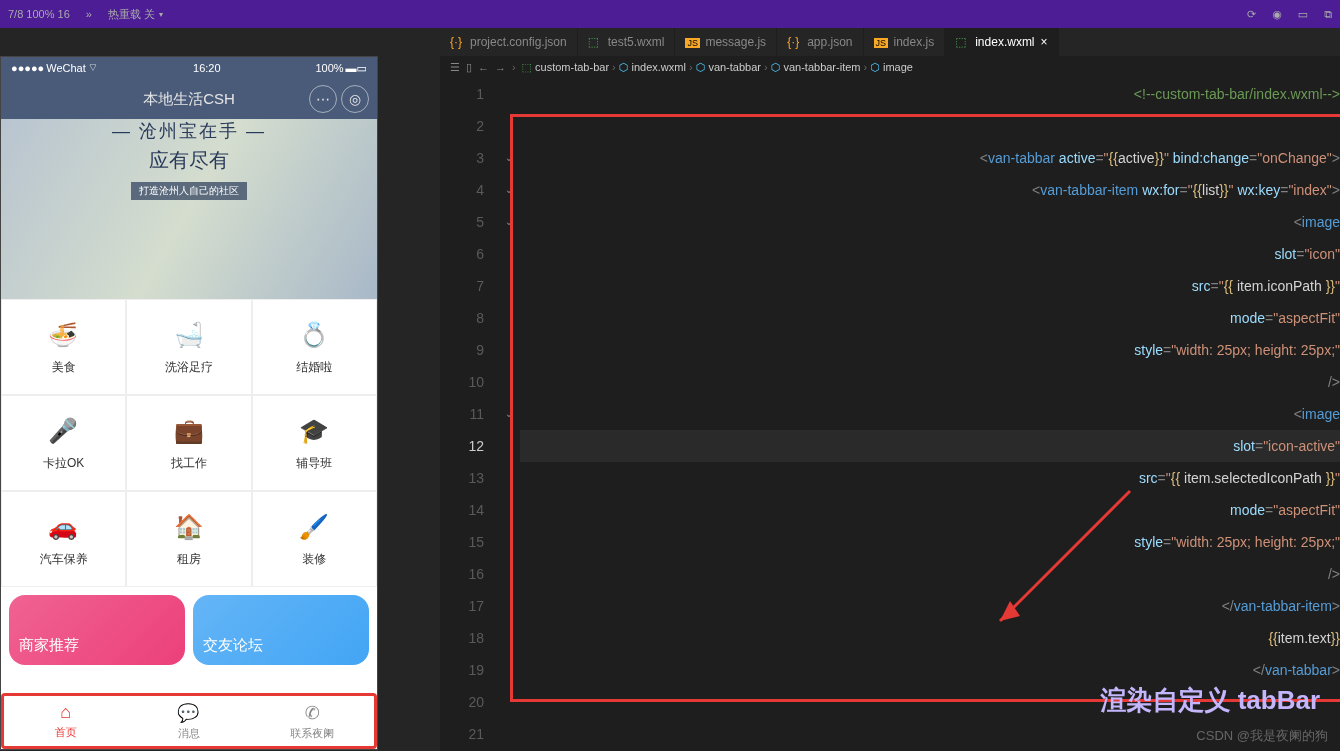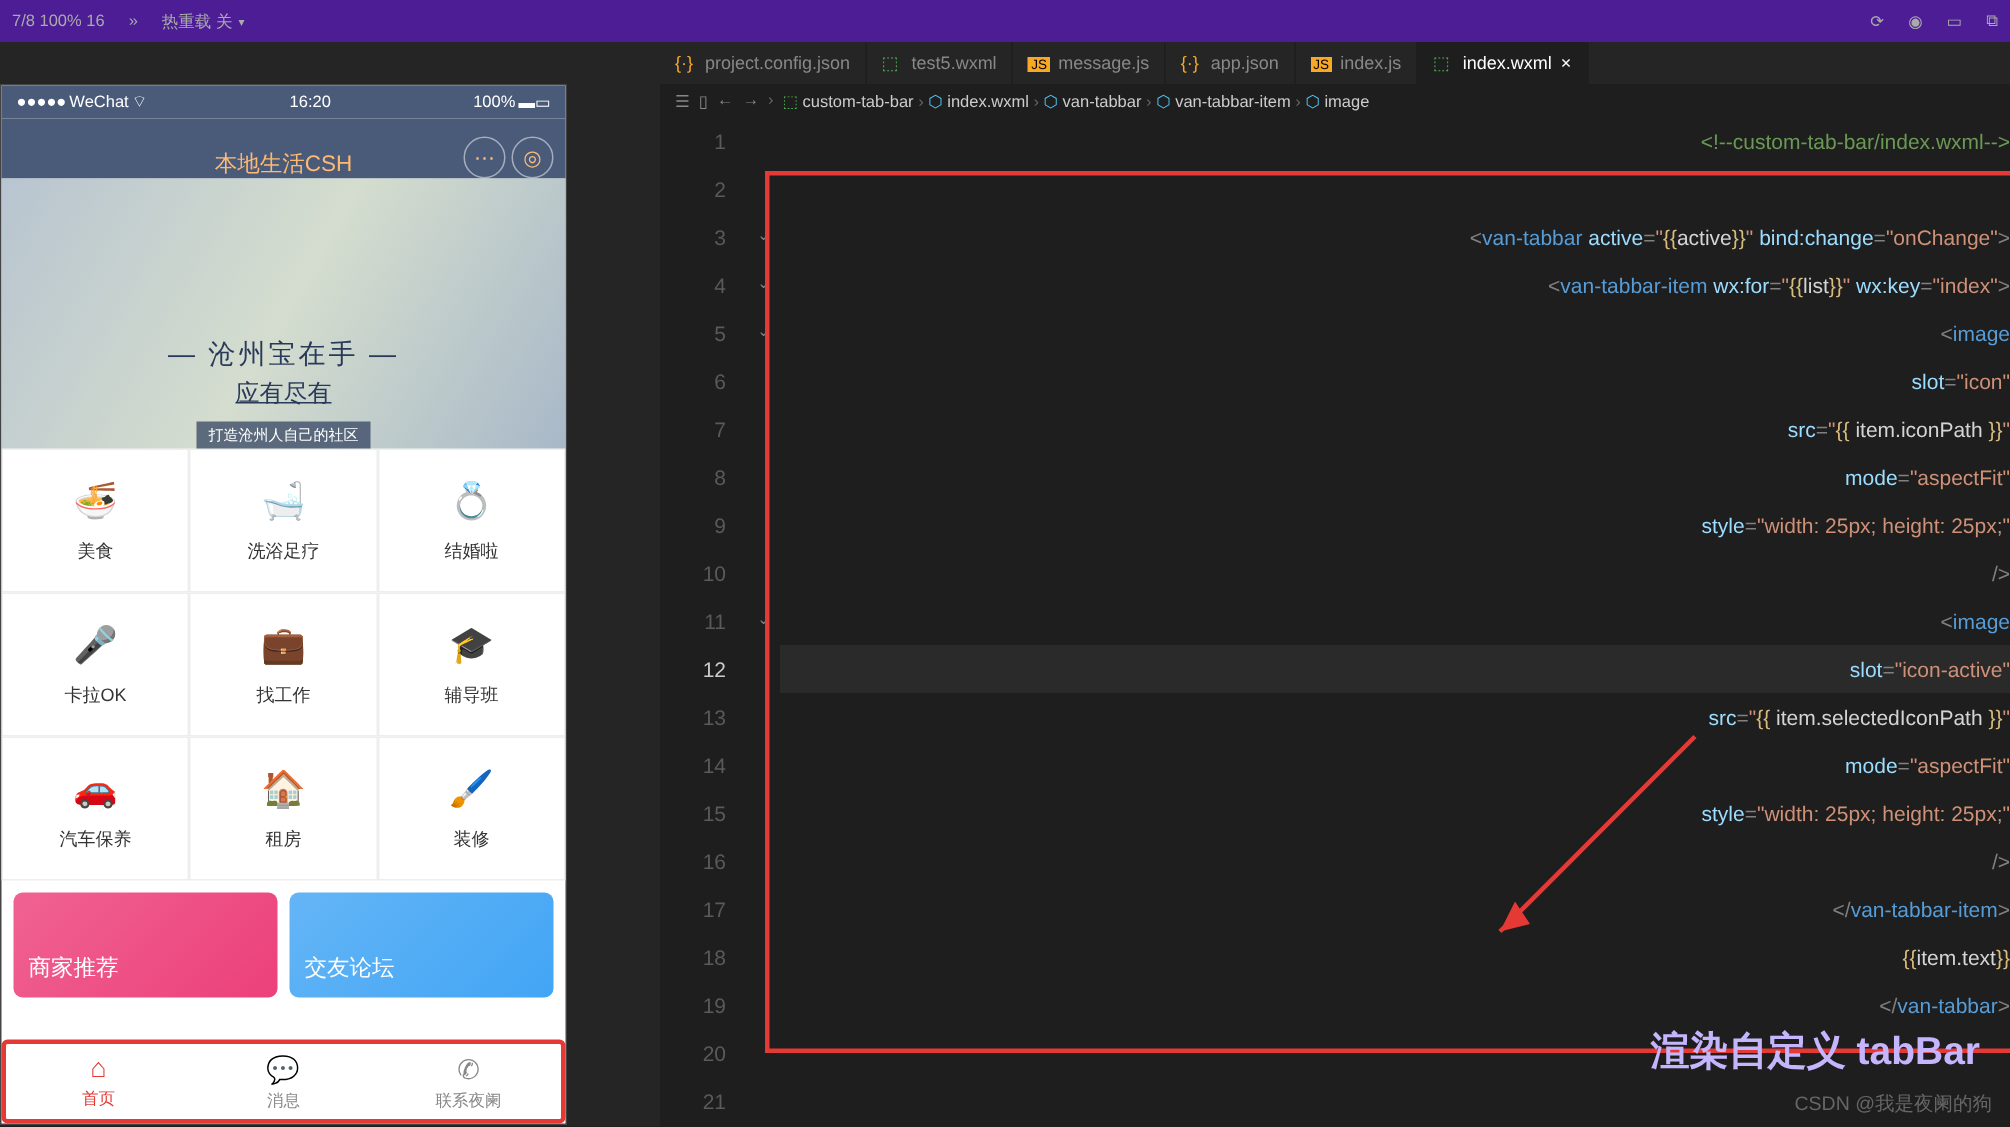--- a/index.html
+++ b/index.html
@@ -6,33 +6,33 @@
 body { background:#1e1e1e; color:#ccc; width:1340px; height:751px; overflow:hidden; position:relative; }
 .topbar { height:28px; background:#4c1d95; display:flex; align-items:center; font-size:11px; color:#aaa; }
 .topbar .seg { padding:0 8px; display:flex; align-items:center; gap:4px; }
 .topbar .spacer { flex:1; }
 .main { display:flex; height:723px; }
 .left { width:440px; background:#252525; position:relative; }
 .phone { position:absolute; left:0; top:28px; width:378px; height:694px; background:#fff; border:1px solid #444; }
 .status { height:22px; background:#4a5b7a; color:#fff; display:flex; align-items:center; font-size:11px; padding:0 10px; }
 .status .s-left,.status .s-right { display:flex; align-items:center; gap:2px; }
 .status .s-mid { flex:1; text-align:center; }
-.navbar { height:40px; background:#4a5b7a; color:#fdba74; display:flex; align-items:flex-end; justify-content:center; font-size:15px; position:relative; }
+.navbar { height:40px; background:#4a5b7a; color:#e5e5e5; display:flex; align-items:center; justify-content:center; font-size:15px; position:relative; }
 .capsulegrp { position:absolute; right:8px; display:flex; gap:4px; }
 .capsule { width:28px; height:28px; border-radius:14px; border:1px solid rgba(255,255,255,.5); display:flex; align-items:center; justify-content:center; font-size:14px; }
-.banner { height:180px; background:linear-gradient(120deg,#b8c4d0 0%,#d4ddce 50%,#a8b8c8 100%); display:flex; flex-direction:column; align-items:center; justify-content:flex-end; color:#2a3a5a; position:relative; }
+.banner { height:180px; background:linear-gradient(120deg,#b8c4d0 0%,#d4ddce 50%,#a8b8c8 100%); display:flex; flex-direction:column; align-items:center; justify-content:flex-start; color:#2a3a5a; position:relative; }
 .banner .t1 { font-size:18px; letter-spacing:2px; }
-.banner .t2 { font-size:16px; margin-top:4px;text-decoration:underline; }
+.banner .t2 { font-size:20px; margin-top:4px; }
 .banner .t3 { font-size:10px; background:rgba(42,58,90,.7); color:#fff; padding:2px 8px; margin-top:8px; }
 .grid { display:grid; grid-template-columns:repeat(3,1fr); }
 .cell { height:96px; border:1px solid #eee; display:flex; flex-direction:column; align-items:center; justify-content:center; gap:8px; }
 .cell .ci { width:32px; height:32px; display:flex; align-items:center; justify-content:center; font-size:24px; }
 .cell .cl { font-size:12px; color:#333; }
 .cards { display:flex; gap:8px; padding:8px; }
-.card { flex:1; height:70px; border-radius:6px; display:flex; align-items:flex-end; padding:10px; color:#fff; font-size:15px; }
+.card { flex:1; height:70px; border-radius:16px; display:flex; align-items:flex-end; padding:10px; color:#fff; font-size:15px; }
 .card1 { background:linear-gradient(135deg,#f06292,#ec407a); }
 .card2 { background:linear-gradient(135deg,#64b5f6,#42a5f5); }
 .tabbar { position:absolute; bottom:0; left:0; right:0; height:56px; border:3px solid #e53935; border-radius:4px; display:flex; background:#fff; }
 .tab { flex:1; display:flex; flex-direction:column; align-items:center; justify-content:center; gap:2px; font-size:11px; color:#888; }
 .tab.active { color:#e53935; }
 .tab .ti { font-size:18px; }
 .right { flex:1; display:flex; flex-direction:column; }
 .tabs { height:28px; background:#252526; display:flex; align-items:stretch; font-size:12px; overflow:hidden; }
 .etab { padding:0 10px; display:flex; align-items:center; gap:6px; color:#888; border-right:1px solid #1e1e1e; white-space:nowrap; }
 .etab.active { background:#1e1e1e; color:#fff; }

